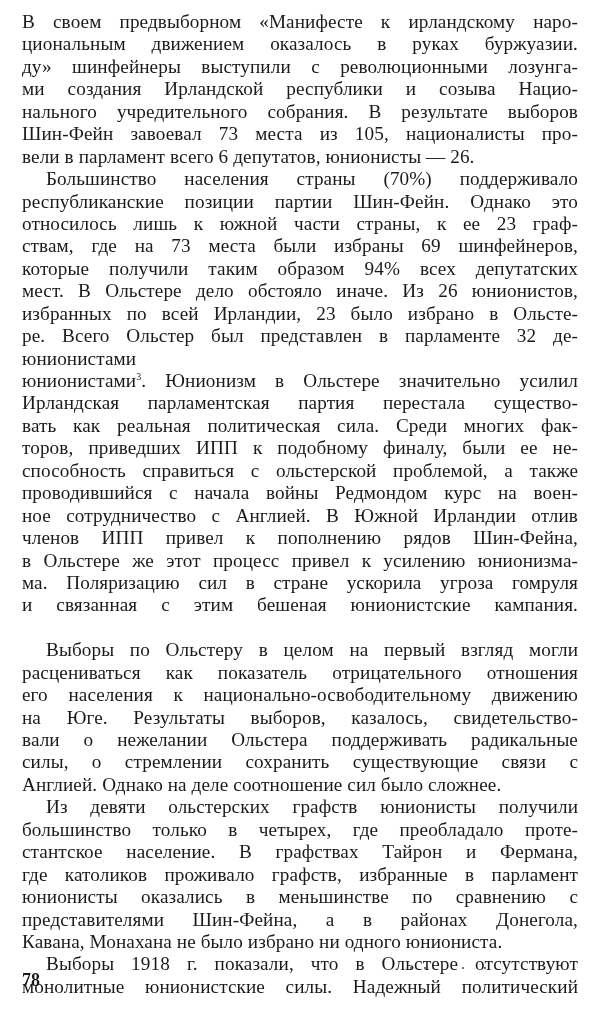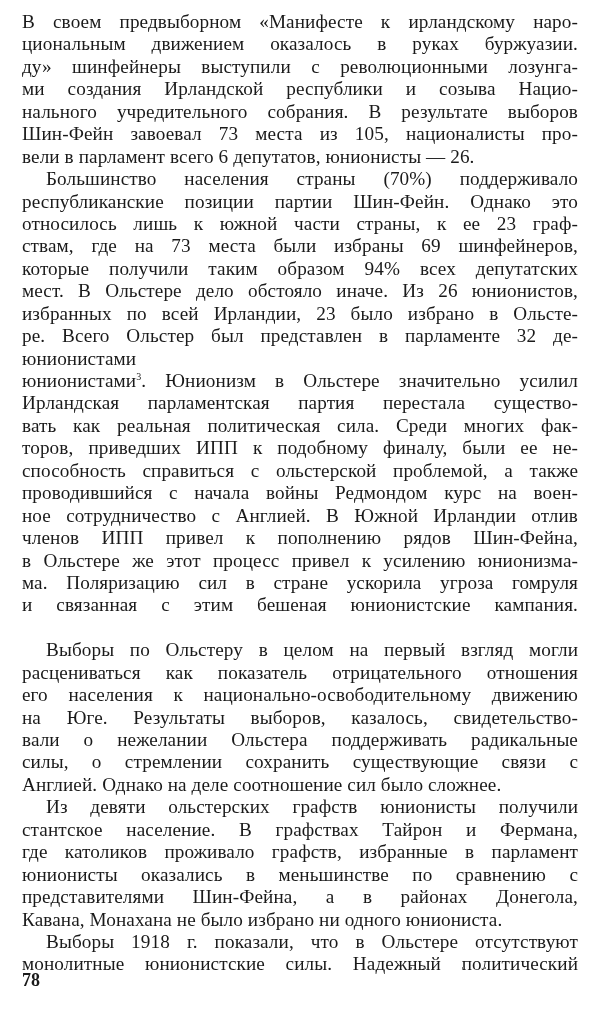--- a/index.html
+++ b/index.html
@@ -71,20 +71,21 @@
     <span class="line">расцениваться как показатель отрицательного отношения</span>
     <span class="line">его населения к национально-освободительному движению</span>
     <span class="line">на Юге. Результаты выборов, казалось, свидетельство-</span>
     <span class="line">вали о нежелании Ольстера поддерживать радикальные</span>
     <span class="line">силы, о стремлении сохранить существующие связи с</span>
     <span class="line last">Англией. Однако на деле соотношение сил было сложнее.</span>
   </div>
 
   <div>
     <span class="line indent">Из девяти ольстерских графств юнионисты получили</span>
+    <span class="line">большинство только в четырех, где преобладало проте-</span>
     <span class="line">стантское население. В графствах Тайрон и Фермана,</span>
     <span class="line">где католиков проживало графств, избранные в парламент</span>
     <span class="line">юнионисты оказались в меньшинстве по сравнению с</span>
     <span class="line">представителями Шин-Фейна, а в районах Донегола,</span>
     <span class="line last">Кавана, Монахана не было избрано ни одного юниониста.</span>
   </div>
 
   <div>
     <span class="line indent">Выборы 1918 г. показали, что в Ольстере отсутствуют</span>
     <span class="line">монолитные юнионистские силы. Надежный политический</span>

